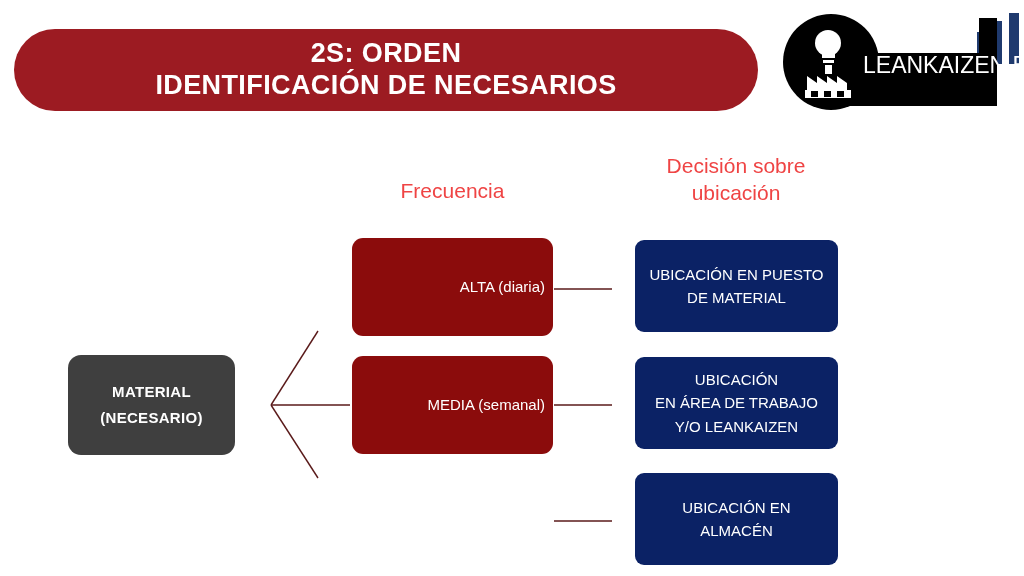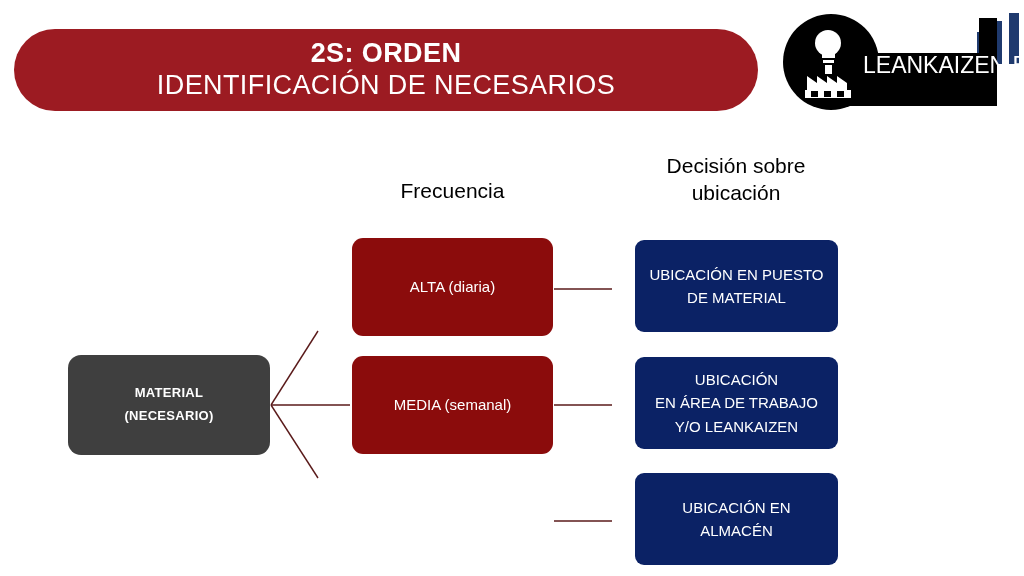--- a/index.html
+++ b/index.html
@@ -40,40 +40,40 @@
     text-align: center;
   }
   .banner-line1 {
     font-size: 27px;
     font-weight: bold;
     letter-spacing: 0.4px;
     line-height: 1.18;
   }
   .banner-line2 {
     font-size: 27px;
-    font-weight: normal;
+    font-weight: bold;
     letter-spacing: 0.4px;
     line-height: 1.18;
   }
 
   
   .logo {
     position: absolute;
     left: 781px;
     top: 2px;
     width: 243px;
     height: 102px;
   }
   .logo svg { display: block; }
 
   
   .col-head {
     position: absolute;
     text-align: center;
-    color: #000000;
+    color: #ef4444;
     font-size: 21px;
     line-height: 1.28;
     font-weight: normal;
   }
   .col-head.freq {
     left: 352px;
     top: 170px;
     width: 201px;
   }
   .col-head.decision {
@@ -94,38 +94,39 @@
   }
   .node-text {
     width: 100%;
     padding: 0 8px;
     box-sizing: border-box;
   }
 
   .gray-node {
     left: 68px;
     top: 347px;
-    width: 202px;
+    width: 167px;
     height: 100px;
     background: #3F3F3F;
     border-radius: 13px;
-    font-size: 13px;
+    font-size: 15px;
     font-weight: bold;
     letter-spacing: 0.3px;
     line-height: 1.75;
   }
 
   .red-node {
     left: 352px;
     width: 201px;
     height: 98px;
     background: #8B0C0C;
     border-radius: 11px;
     font-size: 15px;
     line-height: 1.3;
+    text-align: right;
   }
   .red-node.r1 { top: 230px; }
   .red-node.r2 { top: 348px; }
   .red-node.r3 { top: 464px; }
 
   .blue-node {
     left: 635px;
     width: 203px;
     height: 92px;
     background: #0B2265;

